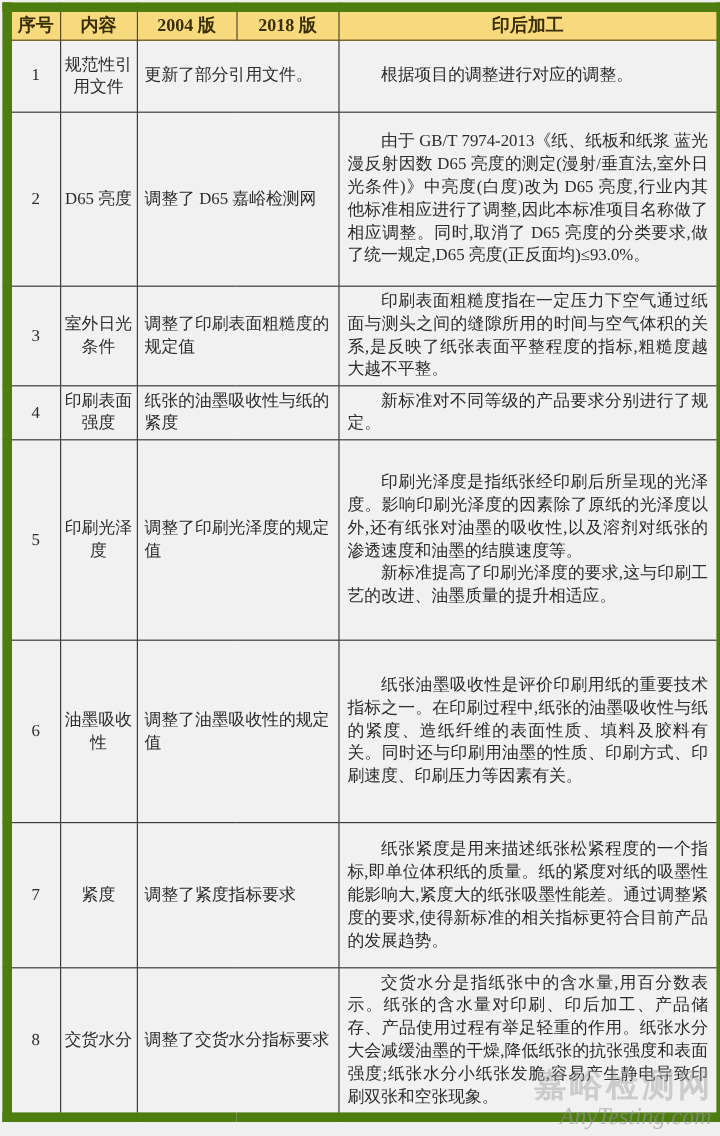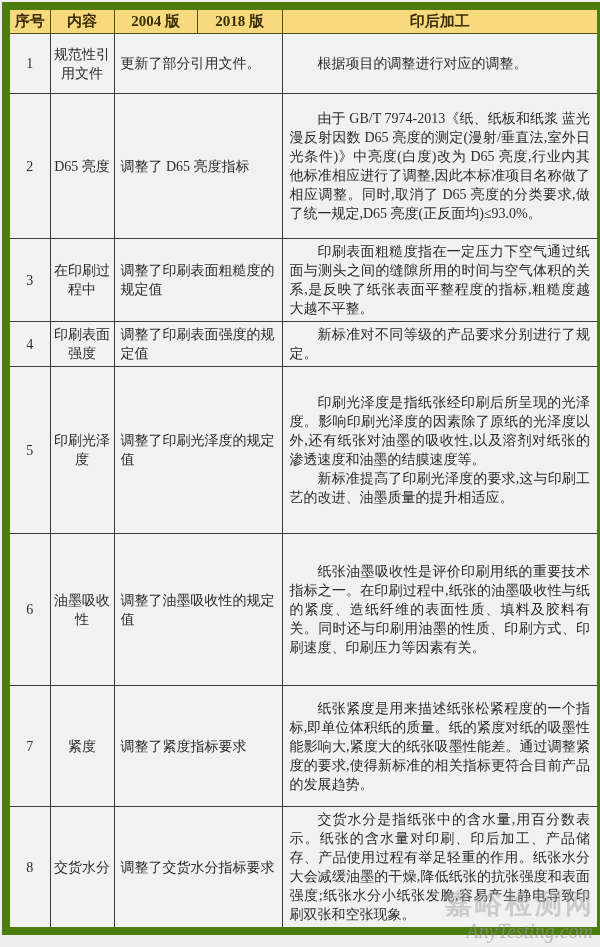--- a/index.html
+++ b/index.html
@@ -86,37 +86,37 @@
           <td class="no">1</td>
           <td class="content">规范性引用文件</td>
           <td class="change" colspan="2">更新了部分引用文件。</td>
           <td class="desc">
             <p>根据项目的调整进行对应的调整。</p>
           </td>
         </tr>
         <tr>
           <td class="no">2</td>
           <td class="content">D65 亮度</td>
-          <td class="change" colspan="2">调整了 D65 亮度指标</td>
+          <td class="change" colspan="2">调整了 D65 嘉峪检测网</td>
           <td class="desc">
             <p>由于 GB/T 7974-2013《纸、纸板和纸浆 蓝光漫反射因数 D65 亮度的测定(漫射/垂直法,室外日光条件)》中亮度(白度)改为 D65 亮度,行业内其他标准相应进行了调整,因此本标准项目名称做了相应调整。同时,取消了 D65 亮度的分类要求,做了统一规定,D65 亮度(正反面均)≤93.0%。</p>
           </td>
         </tr>
         <tr>
           <td class="no">3</td>
-          <td class="content">在印刷过程中</td>
+          <td class="content">室外日光条件</td>
           <td class="change" colspan="2">调整了印刷表面粗糙度的规定值</td>
           <td class="desc">
             <p>印刷表面粗糙度指在一定压力下空气通过纸面与测头之间的缝隙所用的时间与空气体积的关系,是反映了纸张表面平整程度的指标,粗糙度越大越不平整。</p>
           </td>
         </tr>
         <tr>
           <td class="no">4</td>
           <td class="content">印刷表面强度</td>
-          <td class="change" colspan="2">调整了印刷表面强度的规定值</td>
+          <td class="change" colspan="2">纸张的油墨吸收性与纸的紧度</td>
           <td class="desc">
             <p>新标准对不同等级的产品要求分别进行了规定。</p>
           </td>
         </tr>
         <tr>
           <td class="no">5</td>
           <td class="content">印刷光泽度</td>
           <td class="change" colspan="2">调整了印刷光泽度的规定值</td>
           <td class="desc">
             <p>印刷光泽度是指纸张经印刷后所呈现的光泽度。影响印刷光泽度的因素除了原纸的光泽度以外,还有纸张对油墨的吸收性,以及溶剂对纸张的渗透速度和油墨的结膜速度等。</p>

